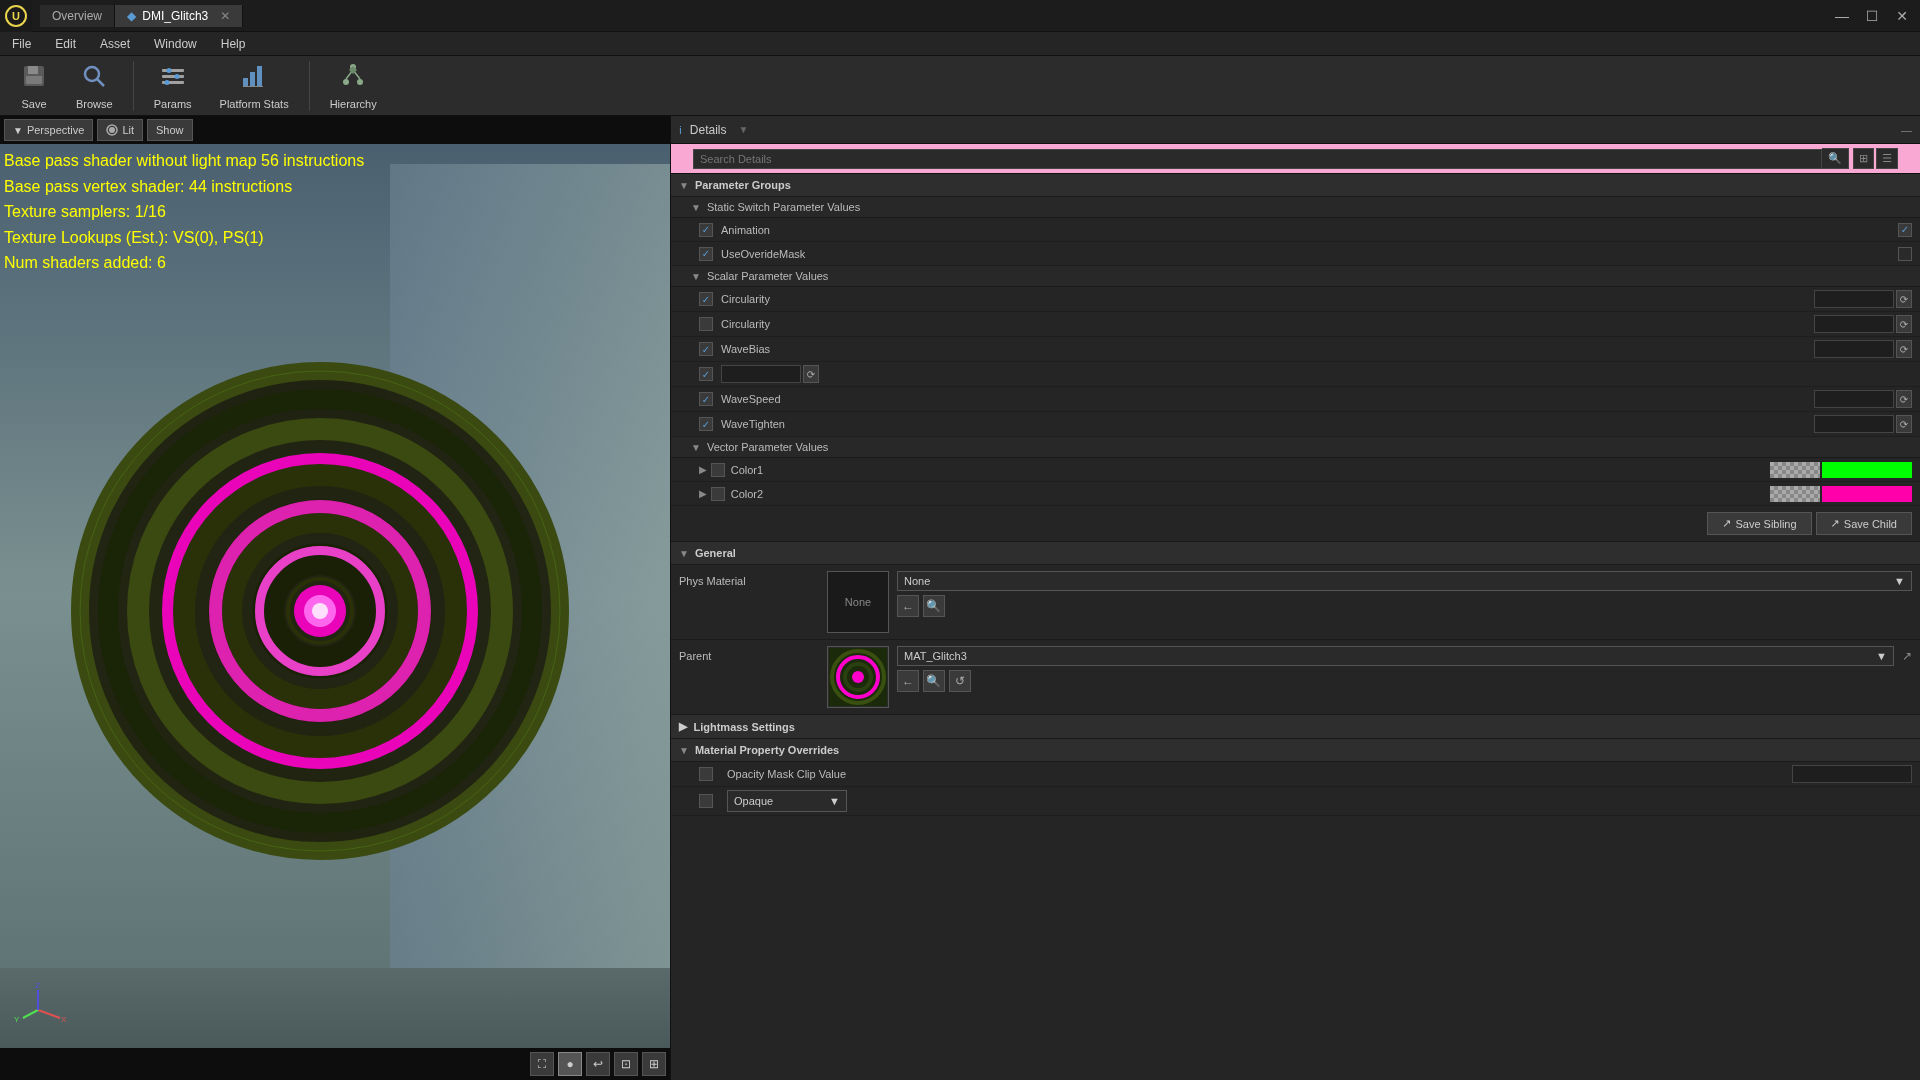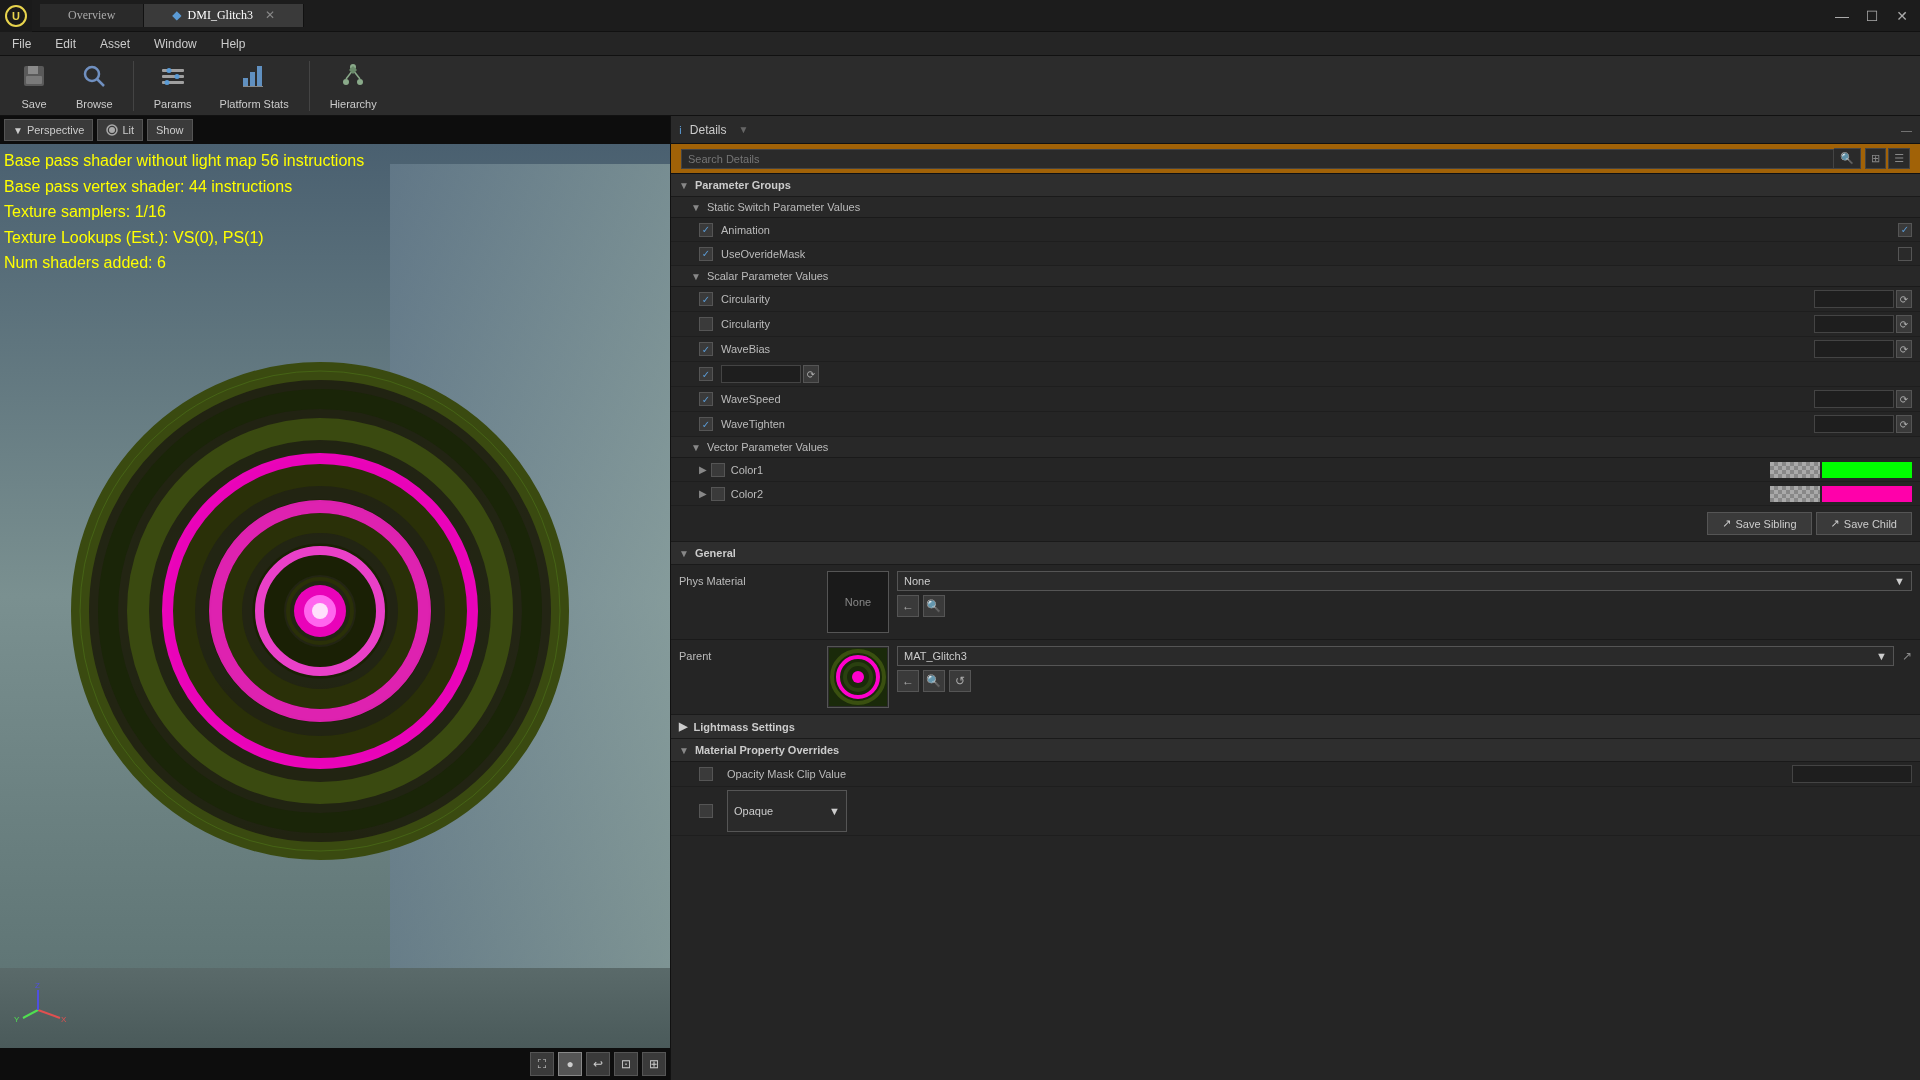--- a/index.html
+++ b/index.html
@@ -24,25 +24,25 @@
     #titlebar .logo {
       width: 32px;
       height: 32px;
       background: #1a1a1a;
       display: flex; align-items: center; justify-content: center;
       font-size: 18px; color: #e8d44d; font-weight: bold;
       margin-right: 8px;
     }
     #titlebar .tab {
       background: #2a2a2a;
-      padding: 4px 28px;
+      padding: 4px 12px;
       border-right: 1px solid #111;
       color: #aaa;
       font-size: 12px;
-      display: flex; align-items: center; gap: 6px; font-family: Liberation Serif, serif;
+      display: flex; align-items: center; gap: 6px;
     }
     #titlebar .tab.active {
       background: #3a3a3a;
       color: #fff;
     }
     #titlebar .tab-icon { color: #5b9bd5; }
     #titlebar .tab-close { color: #888; cursor: pointer; margin-left: 6px; }
     #titlebar-spacer { flex: 1; }
     #titlebar-controls { display: flex; gap: 2px; padding: 0 4px; }
     #titlebar-controls span {
@@ -181,22 +181,22 @@
       height: 28px;
       padding: 0 8px;
       gap: 8px;
       flex-shrink: 0;
     }
     #details-header .icon { color: #5b9bd5; }
     #details-header .title { color: #ccc; font-size: 12px; }
     #details-header .close { margin-left: auto; color: #888; cursor: pointer; }
 
     #details-search {
-      padding: 4px 10px;
-      background: #a16207;
+      padding: 4px 22px;
+      background: #f9a8d4;
       border-bottom: 1px solid #111;
       display: flex; align-items: center;
       flex-shrink: 0;
     }
     #details-search input {
       flex: 1;
       background: #2a2a2a;
       border: 1px solid #444;
       color: #ccc;
       padding: 3px 6px;
@@ -433,21 +433,21 @@
     
     #details-panel::-webkit-scrollbar { width: 8px; }
     #details-panel::-webkit-scrollbar-track { background: #1e1e1e; }
     #details-panel::-webkit-scrollbar-thumb { background: #444; }
 
     
     .blend-dropdown {
       background: #2a2a2a;
       border: 1px solid #555;
       color: #ccc;
-      padding: 14px 6px;
+      padding: 4px 6px;
       font-size: 11px;
       width: 120px;
       cursor: pointer;
       display: flex; align-items: center; justify-content: space-between;
     }
   </style>
 </head>
 <body>
 
 <div id="titlebar">

